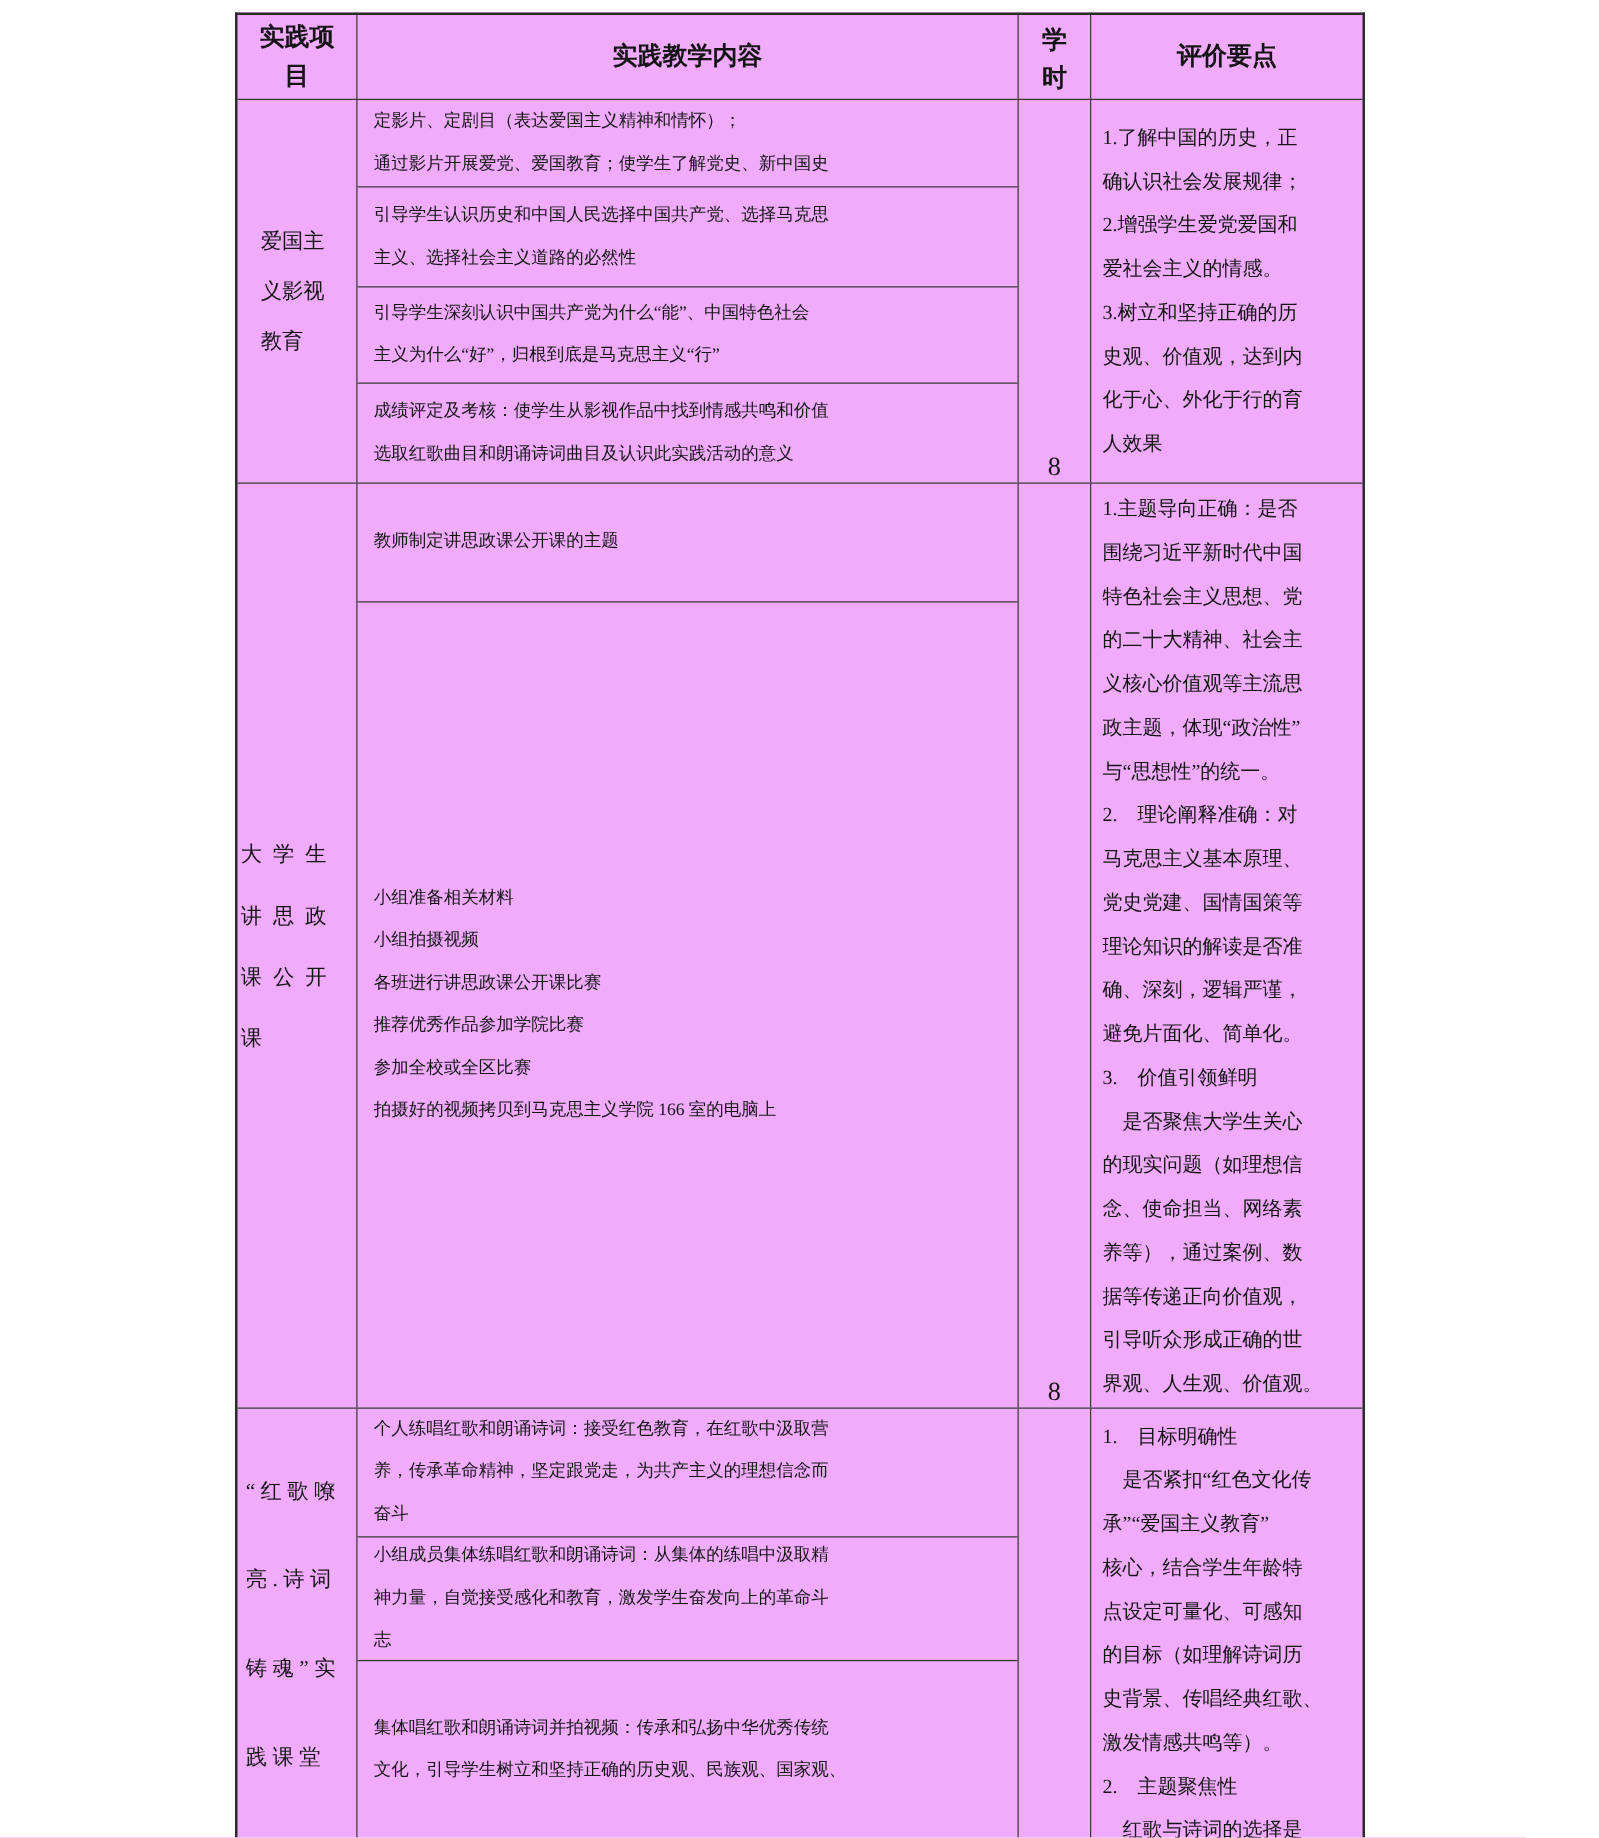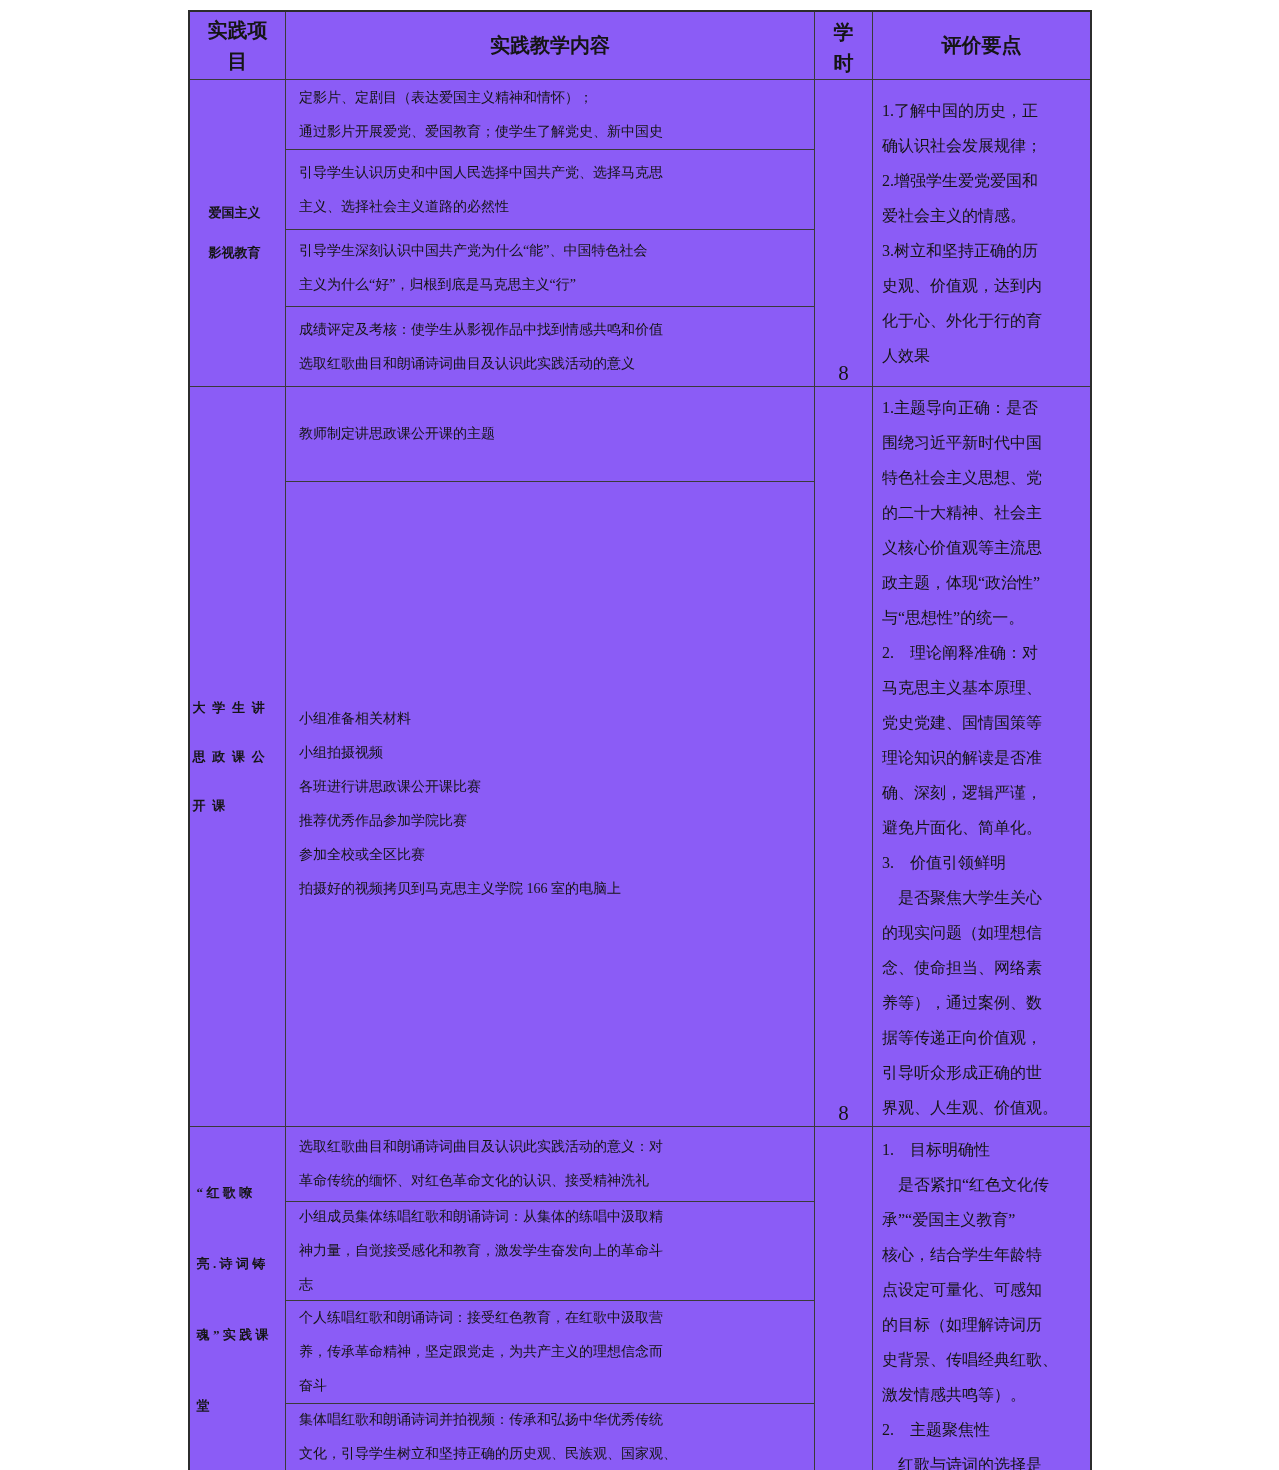--- a/index.html
+++ b/index.html
@@ -3,21 +3,21 @@
 <meta charset="utf-8">
 <style>
   html,body{margin:0;padding:0;}
   body{
     width:1279px;height:1470px;background:#ffffff;overflow:hidden;position:relative;
     font-family:"Liberation Serif","DejaVu Serif",serif;color:#151515;
   }
   .tbl{
     position:absolute;left:188px;top:10px;width:904px;height:1460px;
     border:2px solid #2c2c2c;border-bottom:none;
-    display:flex;flex-direction:column;box-sizing:border-box;background:#8b5cf6;
+    display:flex;flex-direction:column;box-sizing:border-box;background:#f0abfc;
   }
   .row{display:flex;border-bottom:1.5px solid #3a3a3a;flex:none;box-sizing:border-box;}
   .row.last{border-bottom:none;flex:1;min-height:0;}
   .col{box-sizing:border-box;min-width:0;}
   .col-p{width:96px;border-right:1.5px solid #3a3a3a;flex:none;display:flex;align-items:center;justify-content:center;}
   .col-c{width:529px;border-right:1.5px solid #3a3a3a;flex:none;display:flex;flex-direction:column;font-family:Liberation Serif, serif;}
   .col-h{width:58px;border-right:1.5px solid #3a3a3a;flex:none;display:flex;align-items:flex-end;justify-content:center;}
   .col-e{flex:1;}
   
   .hdr{height:68px;}
@@ -27,21 +27,21 @@
   .w-hours{width:22px;}  
   
   .sub{
     border-bottom:1.5px solid #3a3a3a;box-sizing:border-box;flex:none;
     display:flex;align-items:center;padding:2px 13px;
     font-size:14px;line-height:34px;
   }
   .sub.nb{border-bottom:none;}
   .sub.grow{flex:1;min-height:0;}
   .pre{white-space:pre-line;}
-  .ptext{font-size:13px;text-align:center;font-weight:bold;}
+  .ptext{font-size:17px;text-align:center;}
   .p1{width:58px;line-height:40px;text-align:left;}
   .p2{width:90px;line-height:49px;letter-spacing:0.52em;text-align:left;}
   .p3{width:82px;line-height:71px;letter-spacing:0.26em;text-align:left;}
   .hours-num{font-size:21px;}
   .hours-off{position:relative;top:48px;}
   .eval{font-size:16px;line-height:35px;padding:2px 9px;box-sizing:border-box;height:100%;}
   .eval-center{display:flex;align-items:center;}
   .eval-top2{padding-top:3px;}
   .eval-top3{padding-top:5px;}
 </style>
@@ -149,33 +149,29 @@
 界观、人生观、价值观。</div>
         </div>
     </div>
   </div>
 
   <div class="row last">
     <div class="col col-p">
       <div class="ptext p3">“红歌嘹亮.诗词铸魂”实践课堂</div>
     </div>
     <div class="col col-c">
-      <div class="sub" style="height:75px">
-          <div class="pre">选取红歌曲目和朗诵诗词曲目及认识此实践活动的意义：对
-革命传统的缅怀、对红色革命文化的认识、接受精神洗礼</div>
+      <div class="sub" style="height:103px">
+          <div class="pre">个人练唱红歌和朗诵诗词：接受红色教育，在红歌中汲取营
+养，传承革命精神，坚定跟党走，为共产主义的理想信念而
+奋斗</div>
         </div>
       <div class="sub" style="height:99px">
           <div class="pre">小组成员集体练唱红歌和朗诵诗词：从集体的练唱中汲取精
 神力量，自觉接受感化和教育，激发学生奋发向上的革命斗
 志</div>
-        </div>
-      <div class="sub" style="height:103px">
-          <div class="pre">个人练唱红歌和朗诵诗词：接受红色教育，在红歌中汲取营
-养，传承革命精神，坚定跟党走，为共产主义的理想信念而
-奋斗</div>
         </div>
       <div class="sub nb grow">
           <div class="pre">集体唱红歌和朗诵诗词并拍视频：传承和弘扬中华优秀传统
 文化，引导学生树立和坚持正确的历史观、民族观、国家观、</div>
         </div>
     </div>
     <div class="col col-h">
       <span class="hours-num hours-off">8</span>
     </div>
     <div class="col col-e">

